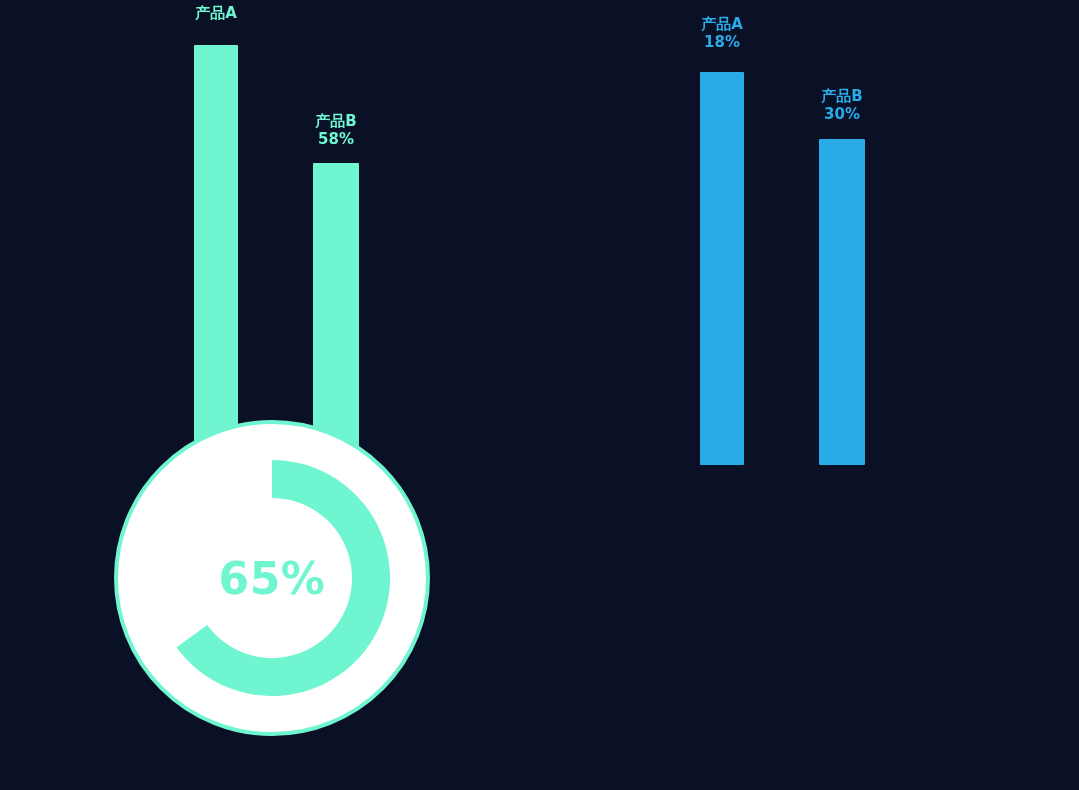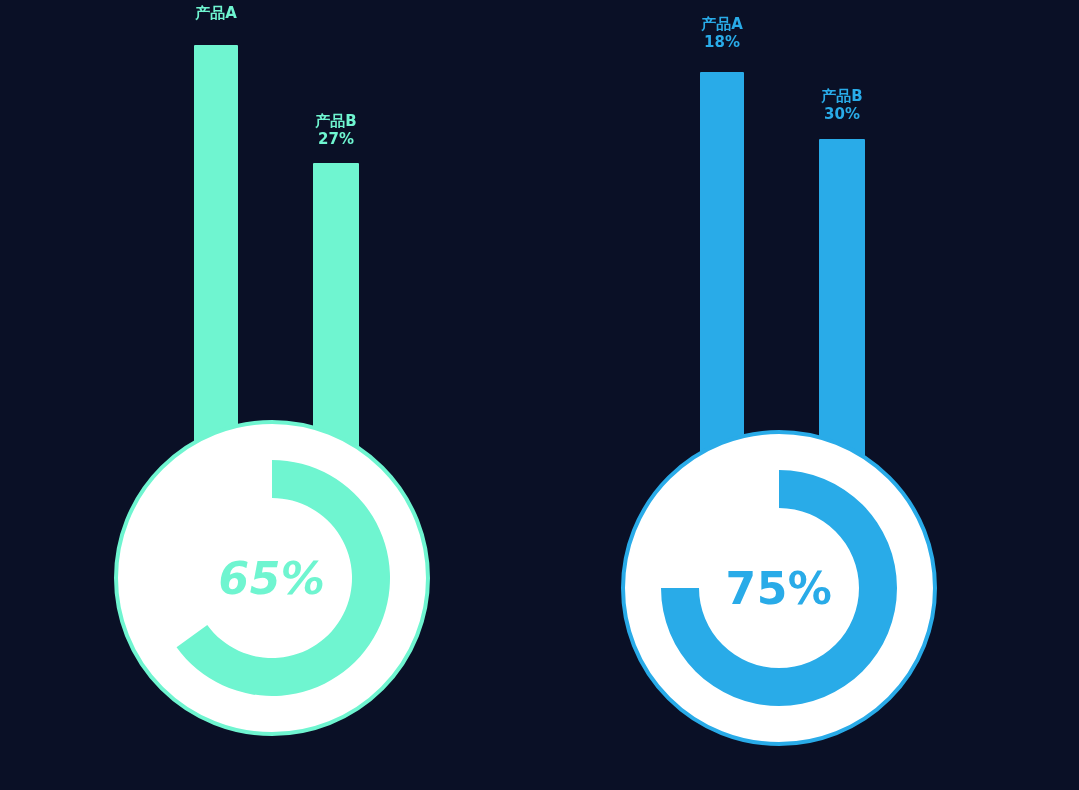--- a/index.html
+++ b/index.html
@@ -90,50 +90,43 @@
 
     <div class="bar" id="bar-l-b" style="background:#6ff5d0;"></div>
 
     <div class="bar-label" id="lbl-l-a" style="color:#6ff5d0;">
       <span>产品A</span>
       <span class="pct"></span>
     </div>
 
     <div class="bar-label" id="lbl-l-b" style="color:#6ff5d0;">
       <span>产品B</span>
-      <span class="pct">27%</span>
+      <span class="pct">58%</span>
     </div>
 
     <div class="gauge" id="gauge-l">
       <svg viewBox="0 0 316 316" width="316" height="316">
         <circle cx="158" cy="158" r="156" fill="#ffffff" stroke="#6ff5d0" stroke-width="4"></circle>
         <path id="arc-left" fill="#6ff5d0" d="M 158 40 A 118 118 0 1 1 62.53599466375621 227.35865977051185 L 93.27864045000422 205.02282018339787 A 80 80 0 1 0 158 78 Z"></path>
       </svg>
-      <div class="gauge-value" style="color:#6ff5d0;font-style:italic;">65%</div>
+      <div class="gauge-value" style="color:#6ff5d0;">65%</div>
     </div>
   </div>
 
   <div class="group">
 
     <div class="bar" id="bar-r-a" style="background:#29abe8;"></div>
 
     <div class="bar" id="bar-r-b" style="background:#29abe8;"></div>
 
     <div class="bar-label" id="lbl-r-a" style="color:#29abe8;">
       <span>产品A</span>
       <span class="pct">18%</span>
     </div>
 
     <div class="bar-label" id="lbl-r-b" style="color:#29abe8;">
       <span>产品B</span>
       <span class="pct">30%</span>
     </div>
 
-    <div class="gauge" id="gauge-r">
-      <svg viewBox="0 0 316 316" width="316" height="316">
-        <circle cx="158" cy="158" r="156" fill="#ffffff" stroke="#29abe8" stroke-width="4"></circle>
-        <path id="arc-right" fill="#29abe8" d="M 158 40 A 118 118 0 1 1 40 158.00000000000003 L 78 158 A 80 80 0 1 0 158 78 Z"></path>
-      </svg>
-      <div class="gauge-value" style="color:#29abe8;">75%</div>
-    </div>
   </div>
 
 </div>
 
 </body></html>

